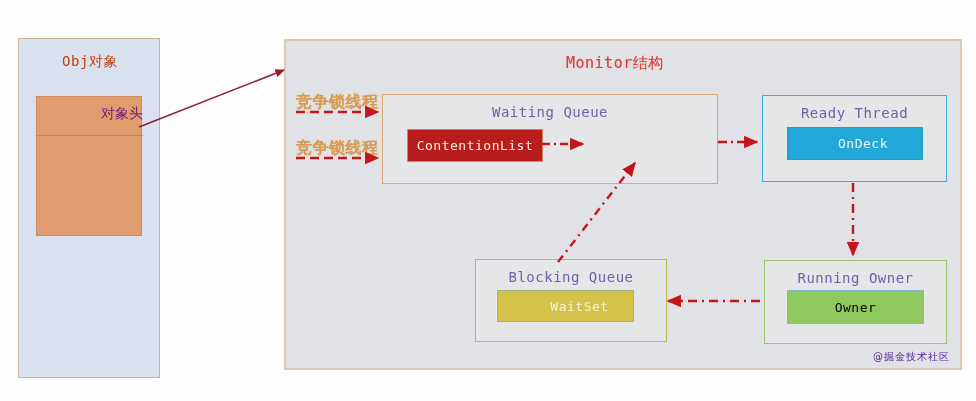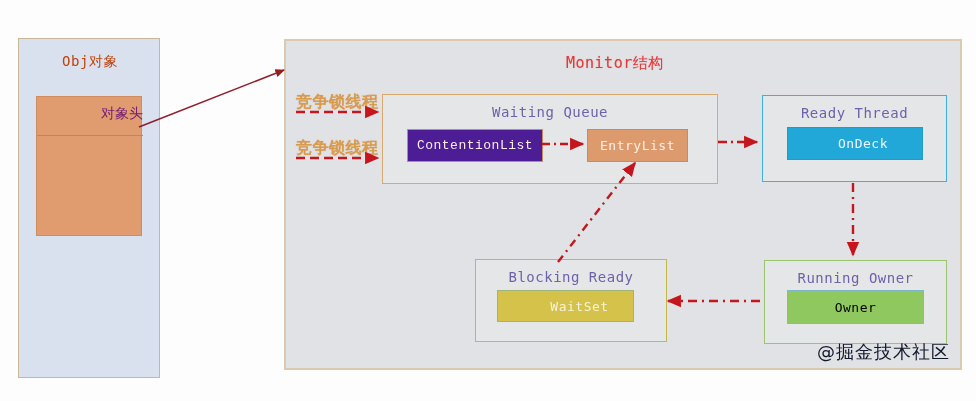--- a/index.html
+++ b/index.html
@@ -37,21 +37,21 @@
     position:absolute;left:284px;top:39px;width:678px;height:331px;
     background:#e1e2e5;border:2px solid #ddc9b0;box-sizing:border-box;
   }
   #monitor-title{
     position:absolute;left:280px;top:13px;width:160px;
     font-size:15px;color:#e03b3b;letter-spacing:.5px;
     text-shadow:0 0 1px rgba(224,59,59,.4);
   }
   #watermark{
     position:absolute;right:10px;bottom:4px;
-    font-size:18px;color:#0f172a;
+    font-size:10px;color:#4c1d95;
     font-family:"DejaVu Sans","Liberation Sans",sans-serif;
     letter-spacing:1px;
     margin-top:12px;
   }
 
   
   .group{
     position:absolute;border-radius:0;box-sizing:border-box;
     background:#e5e6e8;
   }
@@ -60,21 +60,21 @@
     font-size:14px;color:#6e62a8;letter-spacing:.5px;
   }
   .chip{
     position:absolute;box-sizing:border-box;
     display:flex;align-items:center;justify-content:center;
     font-size:13px;letter-spacing:.5px;
   }
 
   #wq{left:96px;top:53px;width:336px;height:90px;border:1.5px solid #dba96e;}
   #chip-contention{left:121px;top:88px;width:136px;height:33px;
-    background:#4c1d95;border:1px solid #cb8a5d;color:#fbeee6;font-family:Liberation Mono, monospace;}
+    background:#b91c1c;border:1px solid #cb8a5d;color:#fbeee6;}
   #chip-entrylist{left:301px;top:88px;width:101px;height:33px;
     background:#dd9a6c;border:1px solid #cb8a5d;color:#fbeee6;}
 
   #rt{left:476px;top:54px;width:185px;height:87px;border:1.5px solid #3fb0dd;}
   #chip-ondeck{left:501px;top:86px;width:136px;height:33px;
     background:#21a8d8;border:1px solid #1f9cc8;color:#eaf7fd;padding-left:16px;}
 
   #bq{left:189px;top:218px;width:192px;height:83px;border:1.5px solid #c2b94b;}
   #chip-waitset{left:211px;top:249px;width:137px;height:32px;
     background:#d4c24a;border:1px solid #9fb37e;color:#f6f2d8;padding-left:28px;}
@@ -110,29 +110,28 @@
   </div>
 
   <div id="monitor">
 
     <div id="monitor-title">Monitor结构</div>
 
     <div class="group" id="wq">
       <div class="group-title">Waiting Queue</div>
     </div>
     <div class="chip" id="chip-contention">ContentionList</div>
-    <div class="chip" id="chip-entrylist">EntryList</div>
 
     <div class="group" id="rt">
       <div class="group-title">Ready Thread</div>
     </div>
     <div class="chip" id="chip-ondeck">OnDeck</div>
 
     <div class="group" id="bq">
-      <div class="group-title">Blocking Ready</div>
+      <div class="group-title">Blocking Queue</div>
     </div>
     <div class="chip" id="chip-waitset">WaitSet</div>
 
     <div class="group" id="rn">
       <div class="group-title">Running Owner</div>
     </div>
     <div class="chip" id="chip-owner">Owner</div>
 
     <div id="watermark">@掘金技术社区</div>
   </div>

